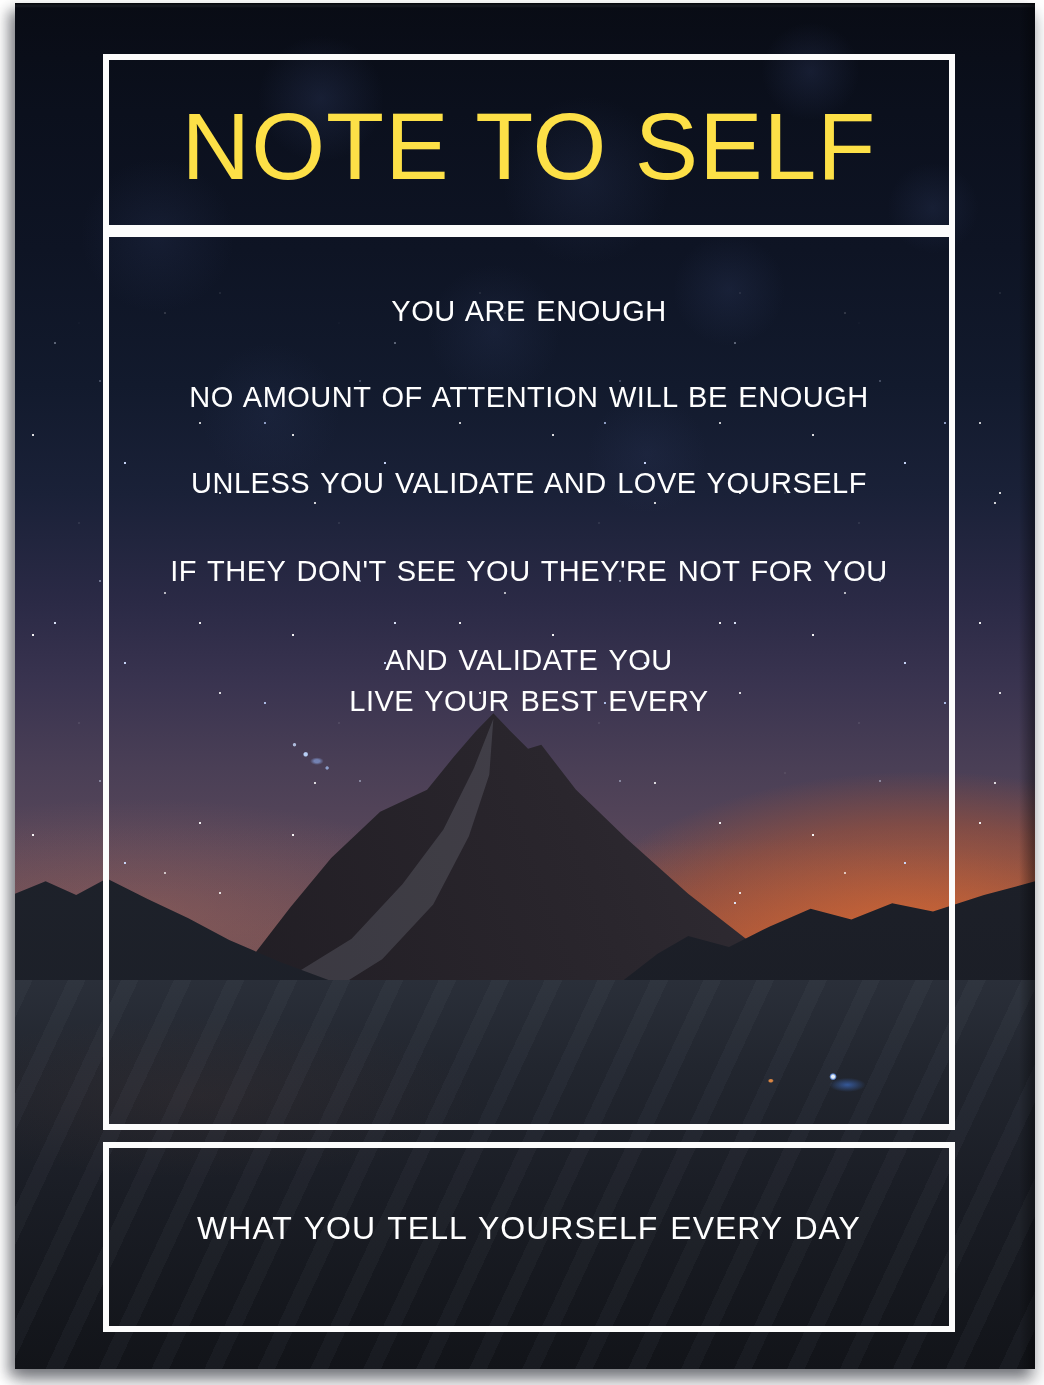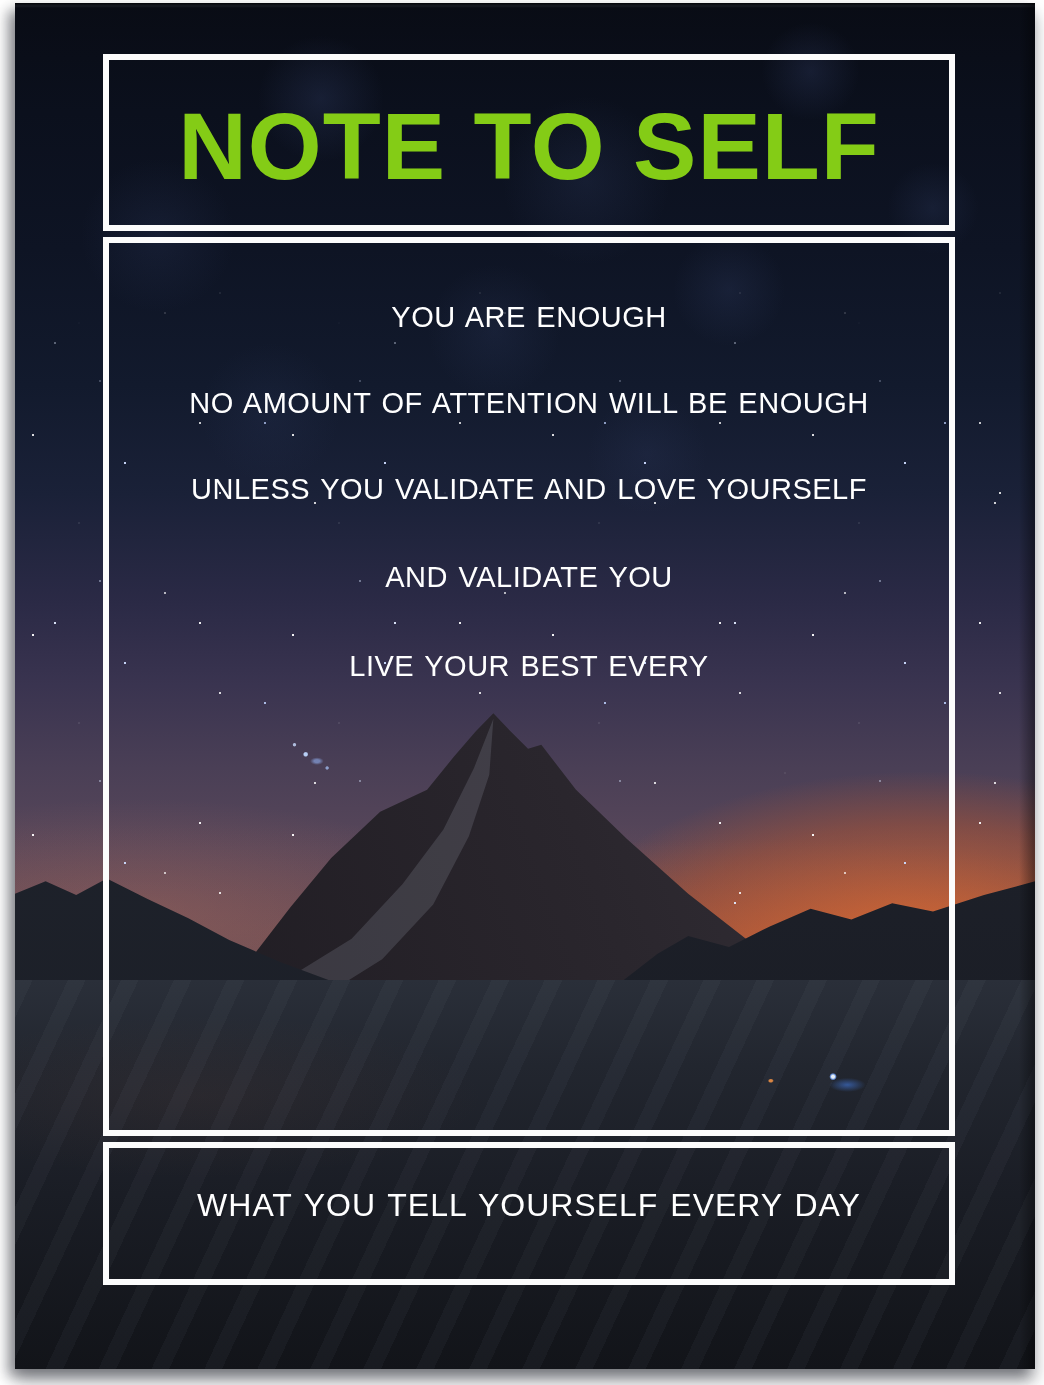--- a/index.html
+++ b/index.html
@@ -97,29 +97,29 @@
       radial-gradient(26px 10px at 81.6% 79.2%, rgba(70,130,240,.55) 0%, transparent 70%),
       radial-gradient(4px 3px at 74.1% 78.9%, rgba(250,150,70,.85) 40%, transparent 75%);}
 
   
   .edge-right{left:auto;width:16px;right:0;background:linear-gradient(90deg, transparent 0%, rgba(0,0,0,.38) 90%);}
   .edge-top{height:5px;background:linear-gradient(180deg, rgba(0,0,0,.55) 0%, rgba(255,255,255,.06) 60%, transparent 100%);}
 
   
   .box{position:absolute;left:88px;width:852px;border:6px solid #fcfcfc;box-sizing:border-box;}
   .title-box{top:51px;height:177px;display:flex;align-items:center;justify-content:center;padding-top:8px;}
-  .title{color:#84cc16;font-size:95px;font-weight:bold;letter-spacing:1px;white-space:nowrap;}
-  .quote-box{top:234px;height:899px;}
+  .title{color:#fde047;font-size:95px;font-weight:normal;letter-spacing:1px;white-space:nowrap;}
+  .quote-box{top:228px;height:899px;}
   .q{position:absolute;left:0;right:0;text-align:center;color:#fff;font-size:29px;
      letter-spacing:.5px;word-spacing:2px;line-height:40px;white-space:nowrap;}
   .q:nth-child(1){top:54px}.q:nth-child(2){top:140px}.q:nth-child(3){top:226px}
   .q:nth-child(4){top:314px}.q:nth-child(5){top:403px}.q:nth-child(6){top:444px}
   .q:nth-child(7){top:532px}.q:nth-child(8){top:618px}.q:nth-child(9){top:661px}
   .q:nth-child(10){top:748px}.q:nth-child(11){top:790px}
-  .footer-box{top:1139px;height:143px;display:flex;flex-direction:column;align-items:center;
+  .footer-box{top:1139px;height:190px;display:flex;flex-direction:column;align-items:center;
               justify-content:center;padding-bottom:18px;}
   .f{color:#fff;font-size:32px;letter-spacing:1px;word-spacing:2px;line-height:44px;
      text-align:center;white-space:nowrap;}
 </style>
 </head>
 <body>
 
 <div class="canvas">
   <div class="layer sky"></div>
   <div class="layer bokeh"></div>
@@ -137,20 +137,21 @@
   <div class="layer edge-right"></div>
 
   <div class="box title-box">
     <div class="title">NOTE TO SELF</div>
   </div>
 
   <div class="box quote-box">
     <div class="q">YOU ARE ENOUGH</div>
     <div class="q">NO AMOUNT OF ATTENTION WILL BE ENOUGH</div>
     <div class="q">UNLESS YOU VALIDATE AND LOVE YOURSELF</div>
+    <div class="q">IF THEY DON'T SEE YOU THEY'RE NOT FOR YOU</div>
     <div class="q">AND VALIDATE YOU</div>
     <div class="q">LIVE YOUR BEST EVERY</div>
   </div>
 
   <div class="box footer-box">
     <div class="f">WHAT YOU TELL YOURSELF EVERY DAY</div>
   </div>
 </div>
 
 </body></html>

